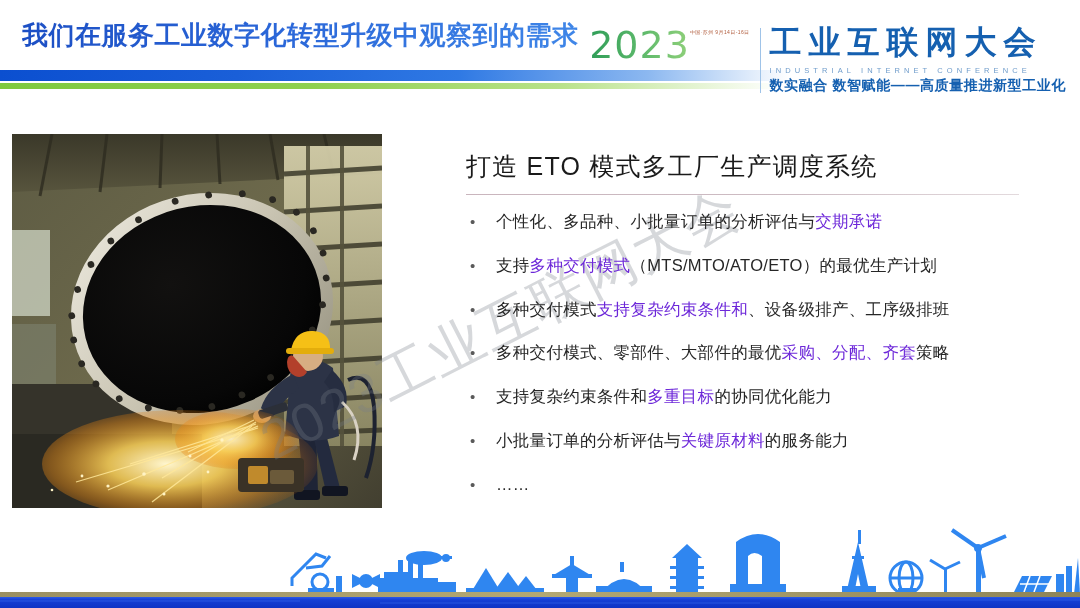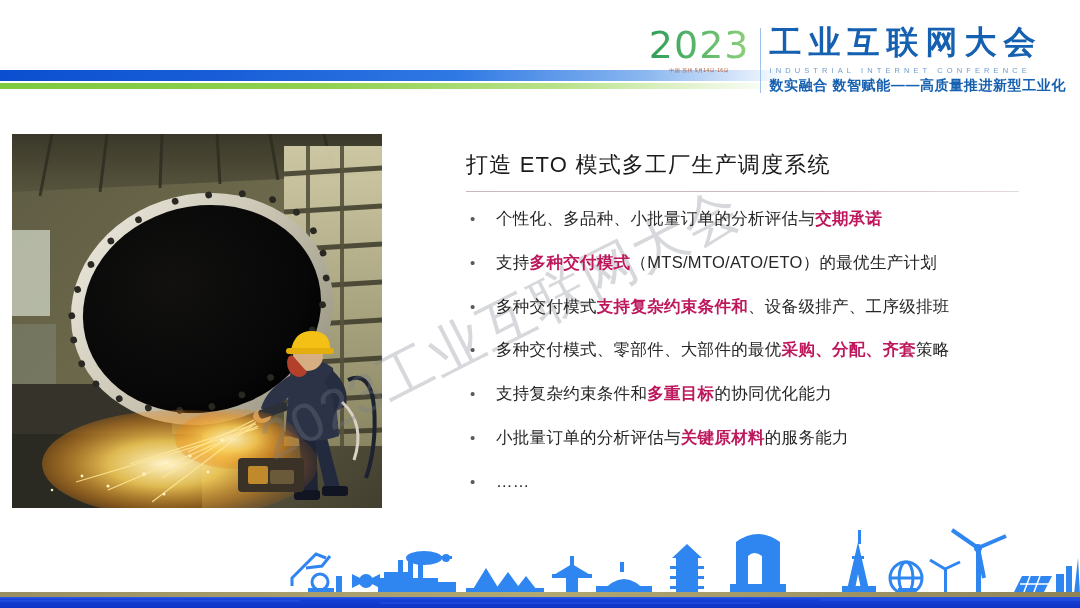--- a/index.html
+++ b/index.html
@@ -26,21 +26,21 @@
   .header-bar-white{
     position:absolute;left:0;top:81px;width:790px;height:2px;background:#ffffff;
   }
   .header-bar-green{
     position:absolute;left:0;top:83px;width:780px;height:6px;
     background:linear-gradient(90deg,#7ec93f 0%,#8fd04f 40%,#b9e28a 72%,rgba(255,255,255,0) 100%);
   }
 
   
   .logo{position:absolute;right:14px;top:26px;display:flex;align-items:flex-start;}
-  .logo-left{display:flex;flex-direction:column;align-items:center;padding-right:10px;}
+  .logo-left{display:flex;flex-direction:row;padding-right:10px;}
   .logo-year{
     font-size:38px;font-weight:400;line-height:1;letter-spacing:1px;
     background:linear-gradient(90deg,#2f9d58 0%,#5bb86a 50%,#8fd07a 100%);
     -webkit-background-clip:text;background-clip:text;color:transparent;
     font-family:"DejaVu Sans",sans-serif;
   }
   .logo-year-sub{
     margin-top:3px;font-size:5px;color:#b05a3a;letter-spacing:.4px;white-space:nowrap;
   }
   .logo-divider{width:1px;align-self:stretch;background:#9fc3e8;margin:2px 9px 2px 0;}
@@ -59,56 +59,57 @@
   
   .photo{
     position:absolute;left:12px;top:134px;width:370px;height:374px;
     overflow:hidden;background:#2b2a22;
   }
   .photo svg{display:block;width:100%;height:100%;}
 
   
   .content{position:absolute;left:466px;top:150px;width:600px;}
   .content-title{
-    font-size:22px;color:#1a1a1a;letter-spacing:1.2px;white-space:nowrap;
+    font-size:25px;color:#1a1a1a;letter-spacing:1.2px;white-space:nowrap;
   }
   .content-rule{
     margin-top:11px;width:553px;height:1px;
     background:linear-gradient(90deg,#c9b5bd 0%,#cdbcc3 60%,#e3dadd 100%);
   }
   .bullets{margin-top:16px;}
   .bullet{
     display:flex;align-items:baseline;margin-bottom:23px;
     font-size:16.5px;color:#262626;line-height:1.25;white-space:nowrap;
   }
   .bullet-dot{
     width:26px;flex:0 0 26px;color:#5a5a5a;font-size:15px;text-align:left;padding-left:4px;
   }
   .bullet-text{letter-spacing:.3px;}
-  .hl{color:#be185d;font-weight:700;}
+  .hl{color:#6d28d9;font-weight:400;}
 
   
   .watermark{
     position:absolute;left:282px;top:404px;
     transform:rotate(-27deg);transform-origin:left bottom;
     font-size:55px;font-weight:400;letter-spacing:2px;
     color:rgba(120,125,135,0.30);
     white-space:nowrap;pointer-events:none;
     font-family:"Liberation Sans",sans-serif;
   }
 
   
   .footer{position:absolute;left:0;bottom:0;width:1080px;height:92px;}
   .footer svg{display:block;width:100%;height:100%;}
 </style>
 </head>
 <body>
 
 <div class="slide">
 
+  <div class="slide-title">我们在服务工业数字化转型升级中观察到的需求</div>
   <div class="header-bar-blue"></div>
   <div class="header-bar-white"></div>
   <div class="header-bar-green"></div>
 
   <div class="logo">
     <div class="logo-left">
       <div class="logo-year">2023</div>
       <div class="logo-year-sub">中国·苏州 9月14日-16日</div>
     </div>
     <div class="logo-divider"></div>

